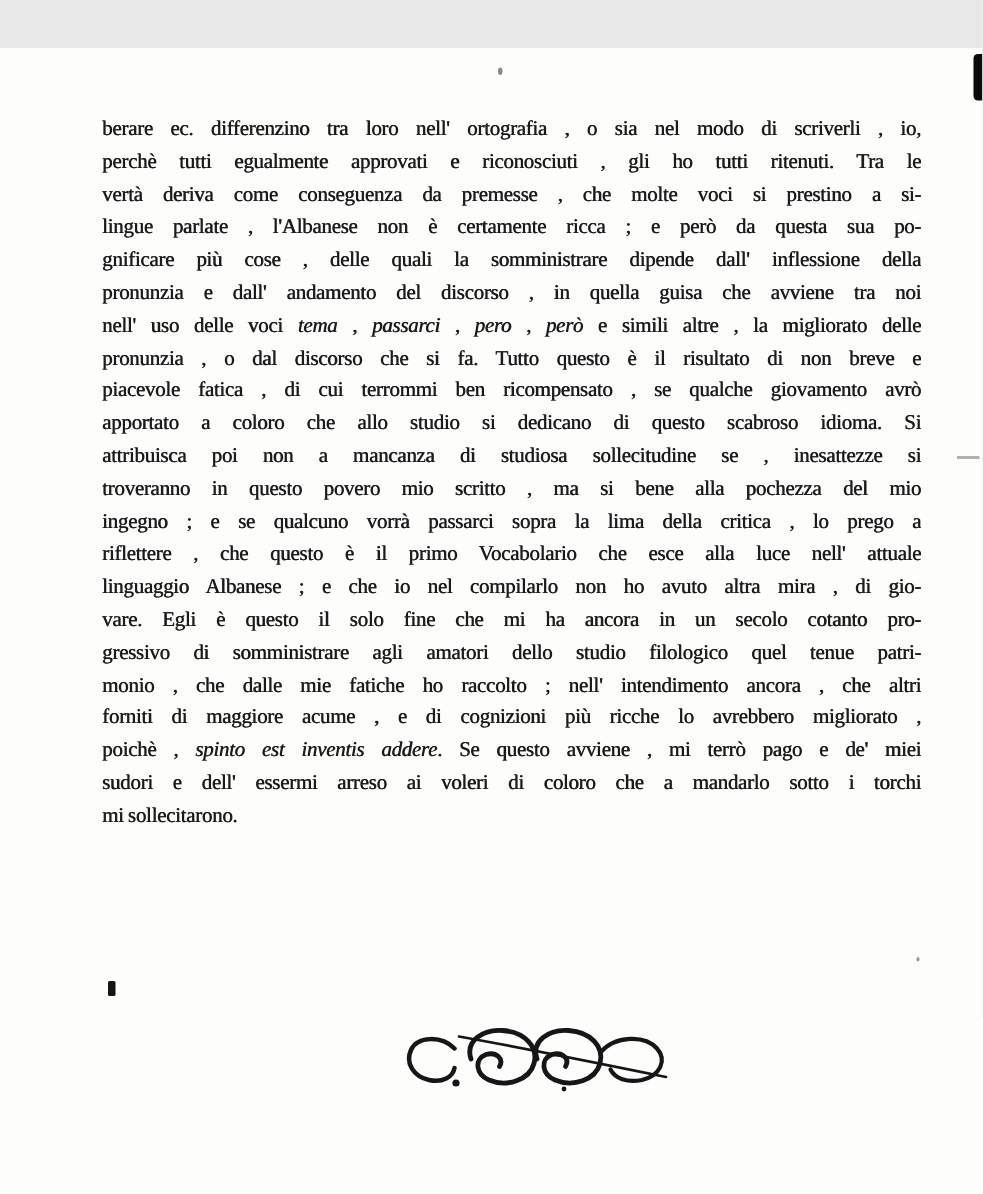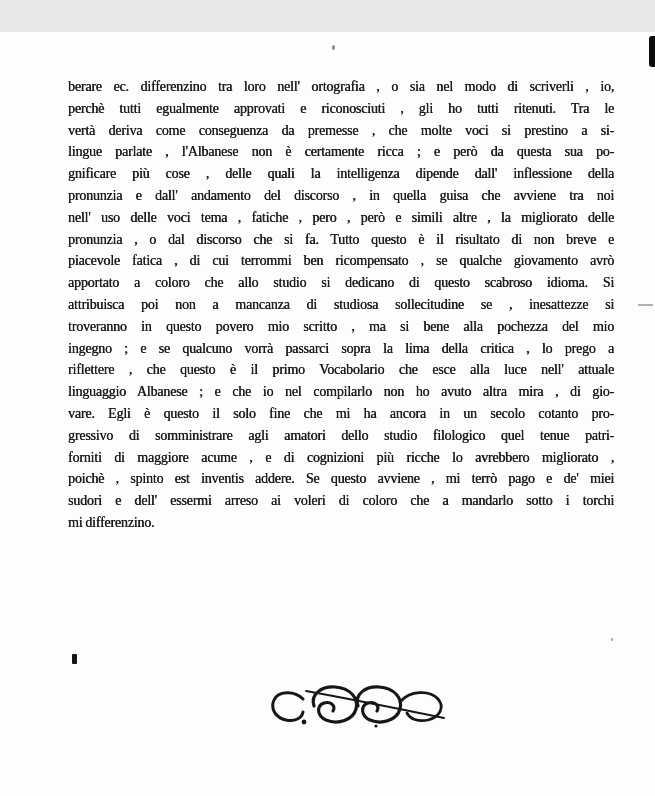--- a/index.html
+++ b/index.html
@@ -23,21 +23,21 @@
     word-spacing: -0.5px;
     text-shadow: 0.35px 0 0 currentColor; 
   }
   .line {
     height: 21.8px;
     overflow: hidden;
     text-align: justify;
     text-align-last: justify;
   }
   .line.last { text-align-last: left; }
-  .it { }
+  .it { font-style: italic; }
 
   .ornament {
     position: absolute;
     left: 270px;
     top: 650px;
     width: 190px;
     height: 60px;
   }
 
   
@@ -79,37 +79,38 @@
 </head>
 <body>
 
 <div class="page" style="background: rgb(253, 253, 252); margin-top: 32px;">
 
   <div class="text-block" id="text-block" style="color: rgb(28, 28, 28);">
       <div class="line"><span>berare ec. differenzino tra loro nell' ortografia , o sia nel modo di scriverli , io,</span></div>
       <div class="line"><span>perchè tutti egualmente approvati e riconosciuti , gli ho tutti ritenuti. Tra le</span></div>
       <div class="line"><span>vertà deriva come conseguenza da premesse , che molte voci si prestino a si-</span></div>
       <div class="line"><span>lingue parlate , l'Albanese non è certamente ricca ; e però da questa sua po-</span></div>
-      <div class="line"><span>gnificare più cose , delle quali la intelligenza dipende dall' inflessione della</span></div>
+      <div class="line"><span>gnificare più cose , delle quali la somministrare dipende dall' inflessione della</span></div>
       <div class="line"><span>pronunzia e dall' andamento del discorso , in quella guisa che avviene tra noi</span></div>
-      <div class="line"><span>nell' uso delle voci </span><span class="it">tema</span><span> , </span><span class="it">fatiche</span><span> , </span><span class="it">pero</span><span> , </span><span class="it">però</span><span> e simili altre , la migliorato delle</span></div>
+      <div class="line"><span>nell' uso delle voci </span><span class="it">tema</span><span> , </span><span class="it">passarci</span><span> , </span><span class="it">pero</span><span> , </span><span class="it">però</span><span> e simili altre , la migliorato delle</span></div>
       <div class="line"><span>pronunzia , o dal discorso che si fa. Tutto questo è il risultato di non breve e</span></div>
       <div class="line"><span>piacevole fatica , di cui terrommi ben ricompensato , se qualche giovamento avrò</span></div>
       <div class="line"><span>apportato a coloro che allo studio si dedicano di questo scabroso idioma. Si</span></div>
       <div class="line"><span>attribuisca poi non a mancanza di studiosa sollecitudine se , inesattezze si</span></div>
       <div class="line"><span>troveranno in questo povero mio scritto , ma si bene alla pochezza del mio</span></div>
       <div class="line"><span>ingegno ; e se qualcuno vorrà passarci sopra la lima della critica , lo prego a</span></div>
       <div class="line"><span>riflettere , che questo è il primo Vocabolario che esce alla luce nell' attuale</span></div>
       <div class="line"><span>linguaggio Albanese ; e che io nel compilarlo non ho avuto altra mira , di gio-</span></div>
       <div class="line"><span>vare. Egli è questo il solo fine che mi ha ancora in un secolo cotanto pro-</span></div>
       <div class="line"><span>gressivo di somministrare agli amatori dello studio filologico quel tenue patri-</span></div>
+      <div class="line"><span>monio , che dalle mie fatiche ho raccolto ; nell' intendimento ancora , che altri</span></div>
       <div class="line"><span>forniti di maggiore acume , e di cognizioni più ricche lo avrebbero migliorato ,</span></div>
       <div class="line"><span>poichè , </span><span class="it">spinto est inventis addere</span><span>. Se questo avviene , mi terrò pago e de' miei</span></div>
       <div class="line"><span>sudori e dell' essermi arreso ai voleri di coloro che a mandarlo sotto i torchi</span></div>
-      <div class="line last"><span>mi differenzino.</span></div>
+      <div class="line last"><span>mi sollecitarono.</span></div>
     </div>
 
   <svg class="ornament" viewBox="0 0 190 60" aria-hidden="true">
     <g stroke="#161616" fill="none" stroke-linecap="round">
 
       <path d="M 33 17 C 24 8 8 9 4 18 C 0 27 6 36 16 38 C 25 40 32 36 33 30" stroke-width="3"></path>
 
       <path d="M 44 24 C 40 12 52 4 65 5 C 80 6 89 16 86 27 C 83 38 68 43 56 38 C 47 34 46 24 54 21 C 61 19 66 24 63 29" stroke-width="3.2"></path>
 
       <path d="M 88 24 C 84 12 96 4 109 5 C 124 6 133 16 130 27 C 127 38 112 43 100 38 C 91 34 90 24 98 21 C 105 19 110 24 107 29" stroke-width="3.2"></path>

